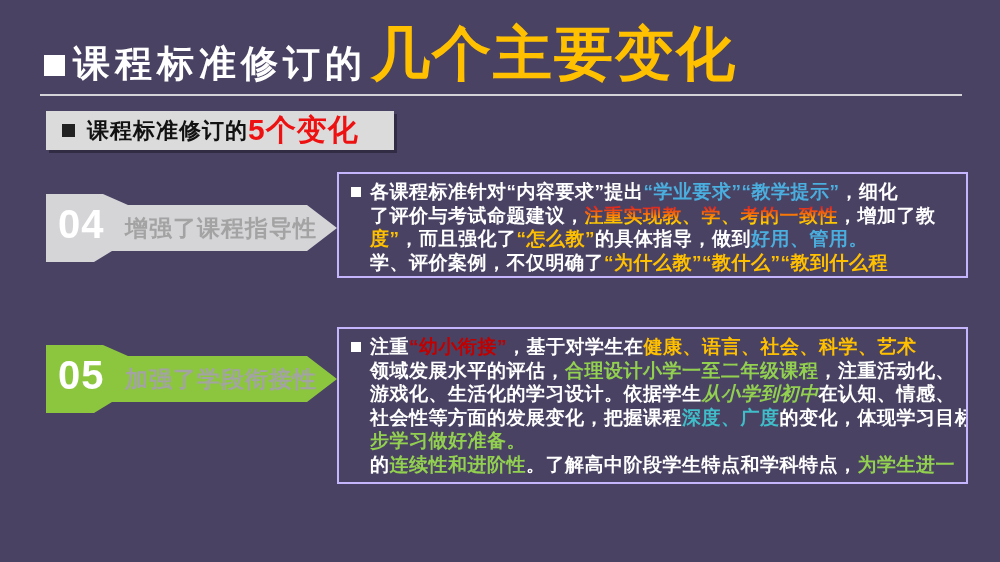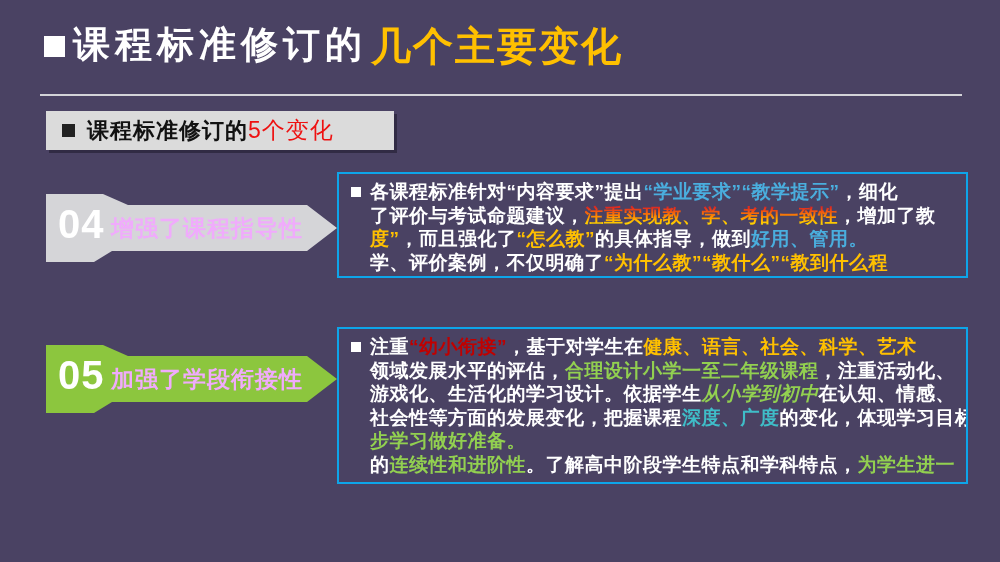--- a/index.html
+++ b/index.html
@@ -8,53 +8,53 @@
     font-family:"Liberation Sans","DejaVu Sans",sans-serif;
     background:#4A4263;
     overflow:hidden;
   }
   .slide{position:relative;width:1000px;height:562px;background:#4A4263;overflow:hidden;}
 
   
   .title{position:absolute;left:44px;top:24px;display:flex;align-items:flex-end;white-space:nowrap;}
   .title-square{display:inline-block;width:21px;height:21px;background:#FFFFFF;margin:0 8px 10px 0;}
   .title-white{font-size:37px;font-weight:bold;color:#FFFFFF;letter-spacing:5px;line-height:1.15;}
-  .title-accent{font-size:40px;font-weight:bold;letter-spacing:2px;line-height:1.05;margin-left:4px;text-align:center;}
+  .title-accent{font-size:59px;font-weight:bold;letter-spacing:2px;line-height:1.05;margin-left:4px;text-align:center;}
 
   .rule{position:absolute;left:40px;top:94px;width:922px;height:2px;background:#D3D3D8;}
 
   
   .banner{
     position:absolute;left:46px;top:111px;width:348px;height:39px;
     display:flex;align-items:center;white-space:nowrap;
     box-shadow:3px 3px 0 rgba(20,16,30,0.45);
   }
   .banner-square{display:inline-block;width:13px;height:13px;background:#222222;margin:0 12px 0 16px;}
   .banner-text{font-size:22px;font-weight:bold;color:#111111;letter-spacing:1px;}
-  .banner-hl{font-size:23px;font-weight:normal;letter-spacing:1px;}
+  .banner-hl{font-size:30px;font-weight:bold;letter-spacing:1px;}
 
   
   .row{position:absolute;left:46px;width:292px;height:68px;}
   .row.r0{top:194px;}
   .row.r1{top:345px;}
   .row svg{position:absolute;left:0;top:0;}
   .row-num{
     position:absolute;left:12px;top:0;bottom:8px;display:flex;align-items:center;
     font-size:40px;font-weight:800;color:#FFFFFF;letter-spacing:1px;
   }
   .row-label{
-    position:absolute;left:70px;width:182px;top:11px;bottom:11px;
+    position:absolute;left:84px;width:182px;top:11px;bottom:11px;
     display:flex;align-items:center;justify-content:center;
-    font-size:23px;font-weight:bold;color:#f0abfc;letter-spacing:1px;white-space:nowrap;
+    font-size:23px;font-weight:bold;color:#a3a3a3;letter-spacing:1px;white-space:nowrap;
   }
 
   
   .box{
     position:absolute;left:337px;width:627px;
-    border:2px solid #0ea5e9;background:transparent;overflow:hidden;
+    border:2px solid #c4b5fd;background:transparent;overflow:hidden;
   }
   .box.b0{top:172px;height:102px;}
   .box.b1{top:327px;height:153px;}
   .box-bullet{position:absolute;left:12px;top:13px;width:10px;height:10px;background:#FFFFFF;}
   .box-lines{position:absolute;left:31px;top:6px;right:2px;}
   .tline{
     font-size:19px;font-weight:bold;line-height:23.5px;
     letter-spacing:0.5px;white-space:nowrap;color:#FFFFFF;
   }
   .seg-grad{

